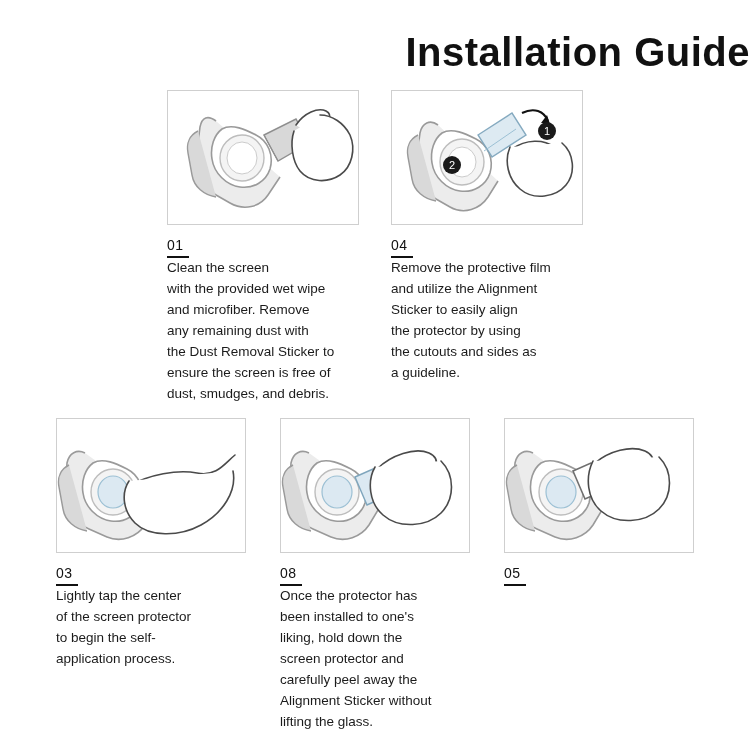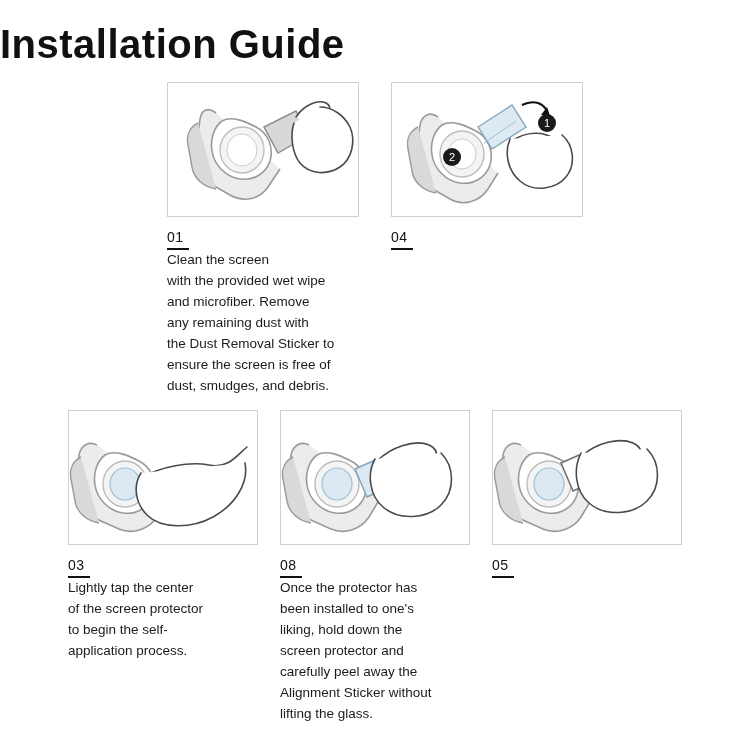--- a/index.html
+++ b/index.html
@@ -14,43 +14,43 @@
     color: #1a1a1a;
     position: relative;
     overflow: hidden;
   }
   .page {
     width: 750px;
     height: 750px;
     position: relative;
   }
   .title {
-    text-align: left;
+    text-align: right;
     font-size: 40px;
     font-weight: bold;
     letter-spacing: 0.5px;
     color: #111;
-    padding-top: 22px;
+    padding-top: 30px;
     line-height: 1.1;
   }
 
   
   .row-top {
     display: flex;
     justify-content: center;
     gap: 32px;
     margin-top: 16px;
     padding-left: 155px;
     padding-right: 155px;
     box-sizing: border-box;
   }
   .row-bottom {
     display: flex;
     justify-content: center;
-    gap: 22px;
+    gap: 34px;
     margin-top: 14px;
     padding-left: 55px;
     padding-right: 55px;
     box-sizing: border-box;
   }
   .step {
     display: flex;
     flex-direction: column;
   }
   .step-top { width: 192px; }
@@ -156,20 +156,26 @@
             <path d="M118 56 C112 70 116 88 128 98 C142 110 164 106 174 94 C184 82 182 62 170 52"></path>
           </g>
 
           <circle cx="155" cy="40" r="9" fill="#1a1a1a"></circle>
           <text x="155" y="44" font-family="Liberation Sans, sans-serif" font-size="11" fill="#ffffff" text-anchor="middle">1</text>
           <circle cx="60" cy="74" r="9" fill="#1a1a1a"></circle>
           <text x="60" y="78" font-family="Liberation Sans, sans-serif" font-size="11" fill="#ffffff" text-anchor="middle">2</text>
         </svg>
       </div>
       <div class="step-num">04</div>
+      <div class="step-text">Remove the protective film
+and utilize the Alignment
+Sticker to easily align
+the protector by using
+the cutouts and sides as
+a guideline.</div>
     </div>
   </div>
 
   <div class="row-bottom">
 
     <div class="step step-bottom">
       <div class="imgbox imgbox-bottom">
         <svg class="ill" viewBox="0 0 190 135" width="190" height="135">
           <g fill="none" stroke="#9a9a9a" stroke-width="1.6">
             <path d="M28 34 C20 30 12 34 10 44 L8 74 C8 90 18 104 32 110 L50 118 C64 124 80 118 88 106 L100 86" fill="#ececec"></path>

